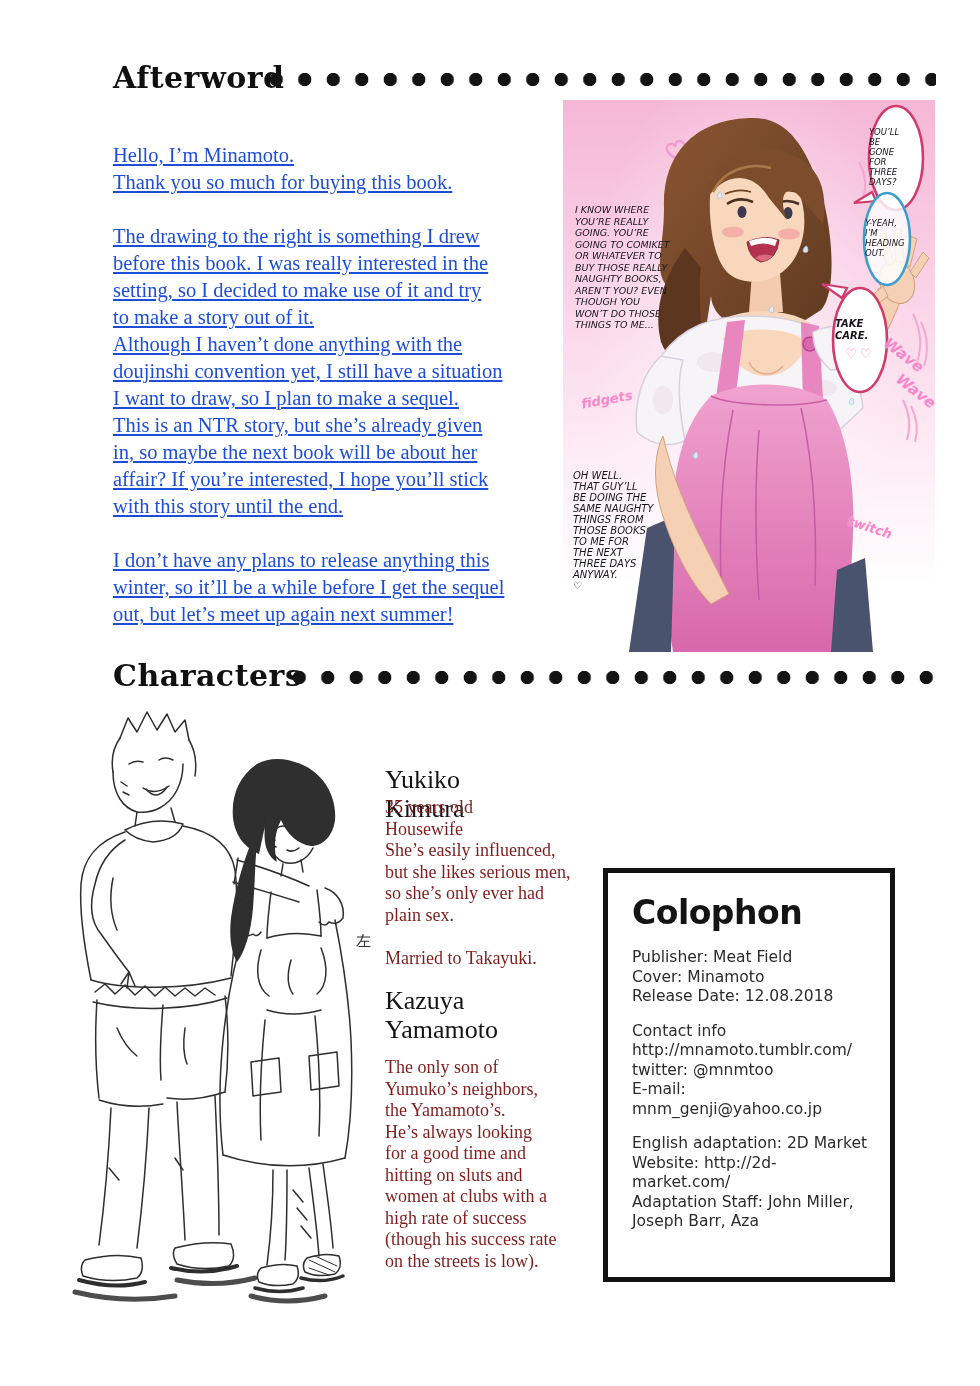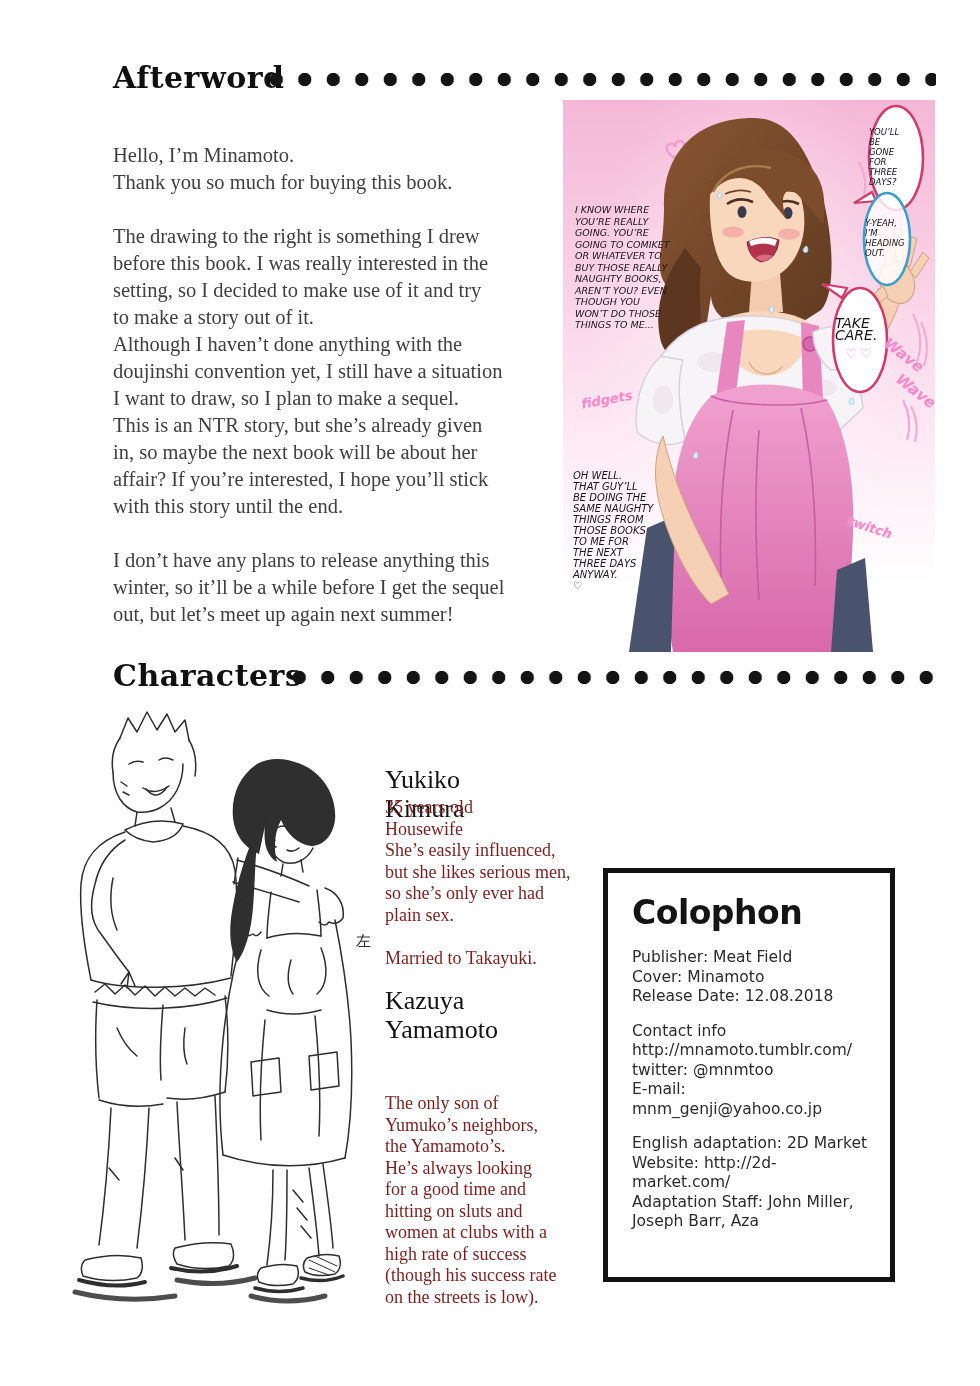--- a/index.html
+++ b/index.html
@@ -7,21 +7,21 @@
         font-family:"Liberation Serif",serif;color:#1a1a1a;}
 
   
   .slab{position:absolute;margin:0;font-family:"DejaVu Serif",serif;font-weight:800;
         font-size:30px;letter-spacing:.5px;color:#101010;}
   .dots{position:absolute;height:15px;
         background-image:radial-gradient(circle,#141414 6.3px,transparent 7px);
         background-size:28.5px 15px;background-repeat:repeat-x;background-position:left center;}
 
   
-  .body-text{position:absolute;white-space:pre-line;font-size:20.5px;line-height:27px;color:#404040;}
+  .body-text{position:absolute;white-space:pre-line;font-size:20.5px;line-height:27px;color:#1d4ed8;text-decoration:underline;}
 
   
   .illustration{position:absolute;left:563px;top:100px;width:372px;height:552px;overflow:hidden;
         background:radial-gradient(ellipse at 50% 42%,rgba(255,255,255,.55),rgba(255,255,255,0) 62%),
         linear-gradient(to bottom,#f5b7d7 0%,#f9cfe5 30%,#fdeaf4 62%,#ffffff 88%);}
   .illustration svg{position:absolute;left:0;top:0;}
   .comic{position:absolute;white-space:pre-line;
         font-family:"DejaVu Sans",sans-serif;font-style:italic;font-size:9.5px;line-height:11.5px;
         color:#17141a;letter-spacing:0px;}
   .bubble-text{font-size:8.5px;line-height:10px;}
@@ -205,21 +205,21 @@
     <div class="comic bubble-text" style="left:306px;top:27px;width:54px;">YOU’LL
 BE
 GONE
 FOR
 THREE
 DAYS?</div>
     <div class="comic bubble-text" style="left:302px;top:118px;width:52px;">Y-YEAH,
 I’M
 HEADING
 OUT.</div>
-    <div class="comic" style="left:272px;top:218px;width:34px;font-size:14px;">TAKE
+    <div class="comic" style="left:272px;top:218px;width:34px;font-size:10px;font-weight:bold;">TAKE
 CARE.</div>
     <div class="hearts" style="left:272px;top:246px;width:50px;">♡♡</div>
     <div class="comic" style="left:10px;top:370px;width:84px;font-size:10px;line-height:11px;">OH WELL.
 THAT GUY’LL
 BE DOING THE
 SAME NAUGHTY
 THINGS FROM
 THOSE BOOKS
 TO ME FOR
 THE NEXT
@@ -334,21 +334,21 @@
 Housewife
 She’s easily influenced,
 but she likes serious men,
 so she’s only ever had
 plain sex.
 
 Married to Takayuki.</div>
 
   <div class="char-name" style="left:385px;top:986px;">Kazuya
 Yamamoto</div>
-  <div class="char-desc" style="left:385px;top:1057px;width:200px;margin-top:36px;">The only son of
+  <div class="char-desc" style="left:385px;top:1057px;width:200px;">The only son of
 Yumuko’s neighbors,
 the Yamamoto’s.
 He’s always looking
 for a good time and
 hitting on sluts and
 women at clubs with a
 high rate of success
 (though his success rate
 on the streets is low).</div>
 

